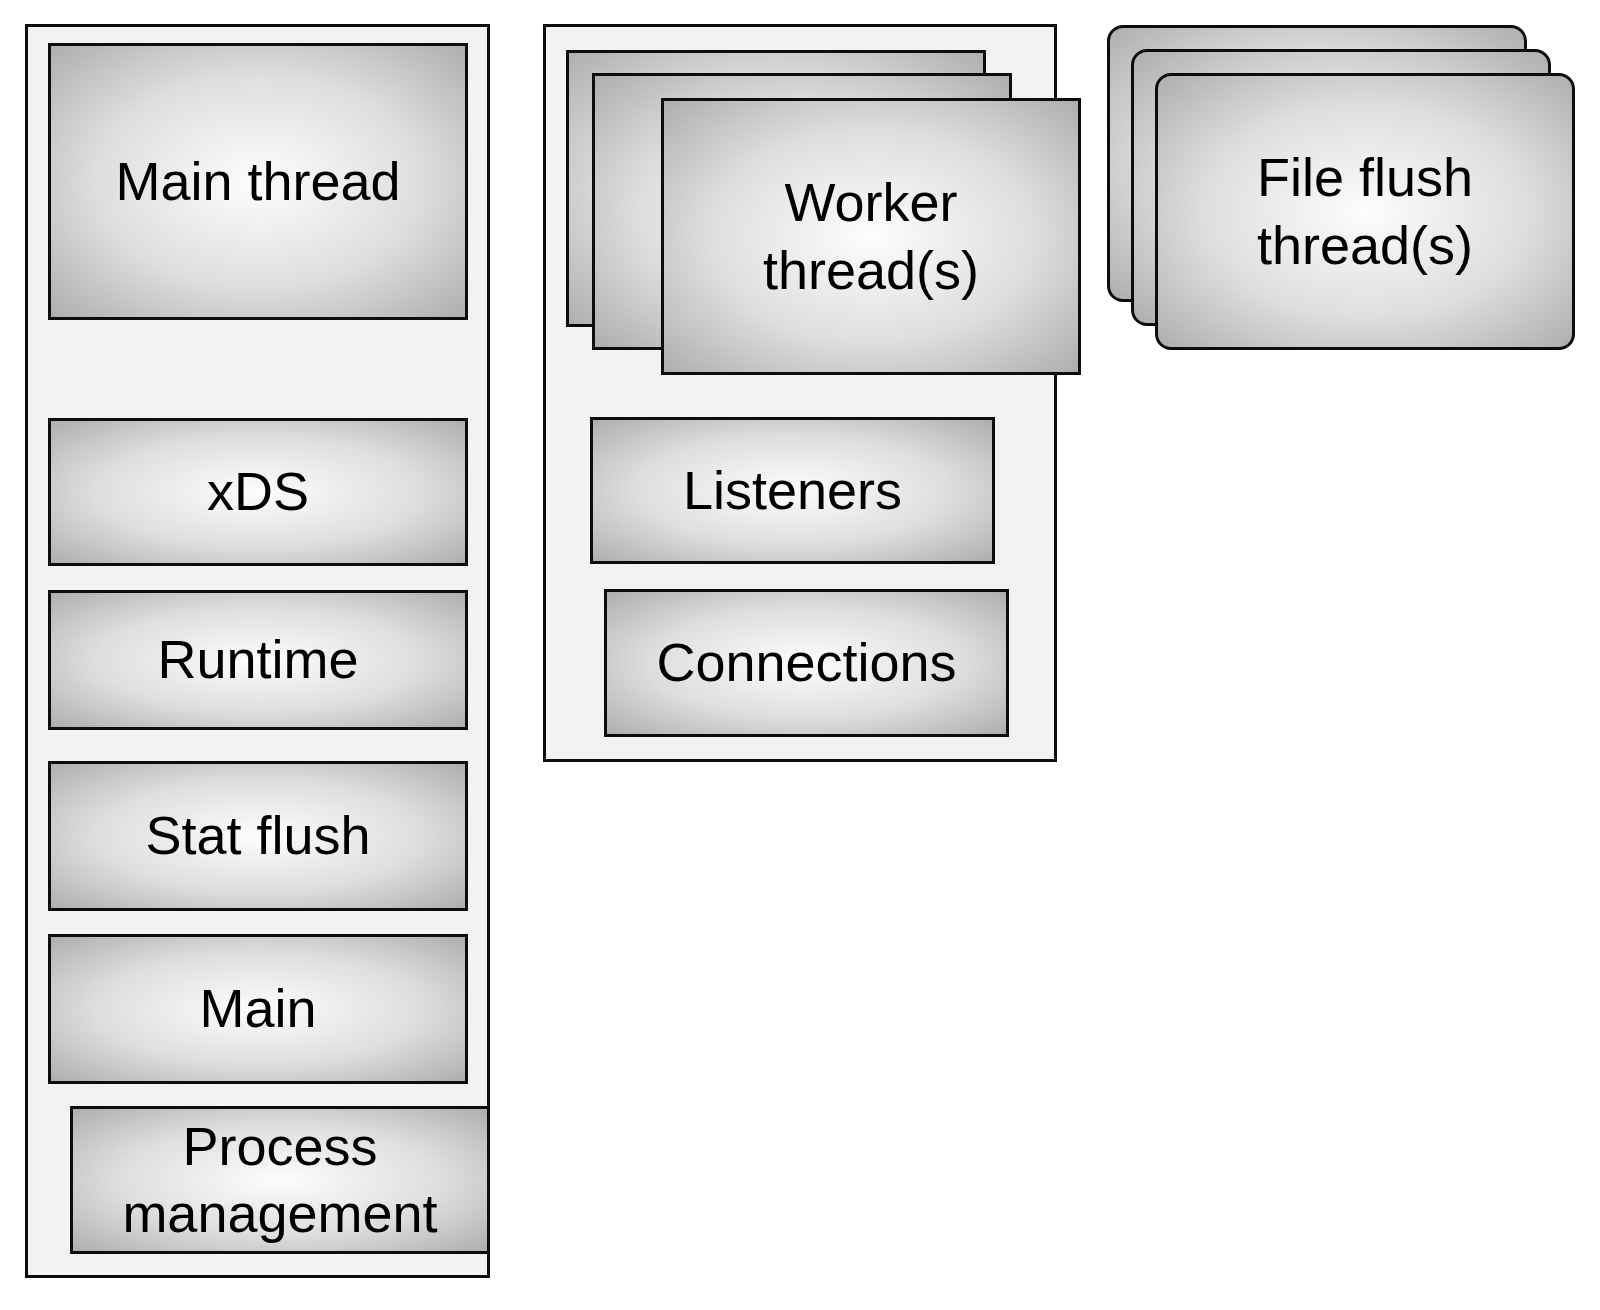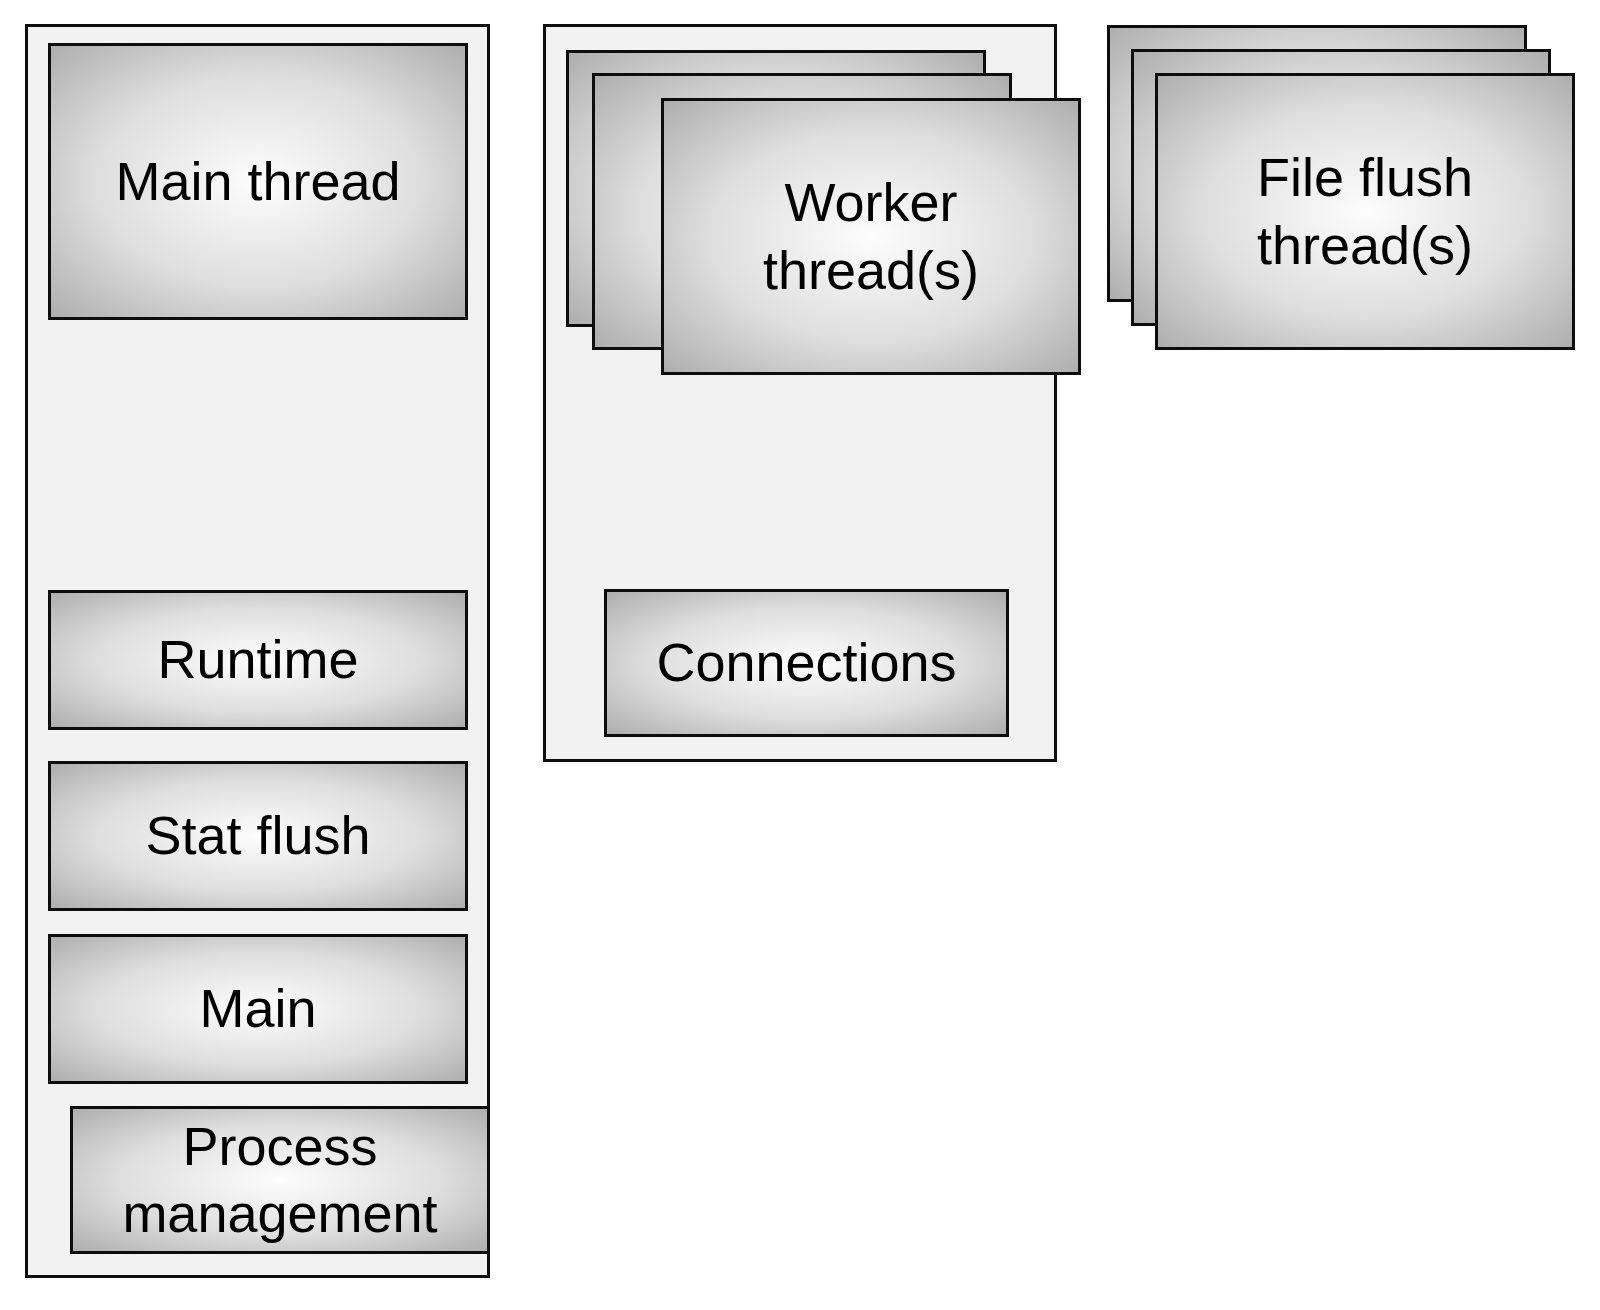--- a/index.html
+++ b/index.html
@@ -52,33 +52,36 @@
   
   .worker-col { left: 543px; top: 24px; width: 514px; height: 738px; }
   .worker-col .layer { width: 420px; height: 277px; }
   .worker-col .layer.back  { left: 20px; top: 23px; }
   .worker-col .layer.mid   { left: 46px; top: 46px; }
   .worker-col .layer.front { left: 71px; top: 71px; margin-left: 44px; }
   .box-listeners   { left: 44px; top: 390px; width: 405px; height: 147px; }
   .box-connections { left: 44px; top: 562px; width: 405px; height: 148px; margin-left: 14px; }
 
   
-  .file-flush-layer { width: 420px; height: 277px; }
+  .file-flush-layer { width: 420px; height: 277px; border-radius: 16px; }
   .file-flush-layer.back  { left: 1107px; top: 25px; }
   .file-flush-layer.mid   { left: 1131px; top: 49px; }
   .file-flush-layer.front { left: 1155px; top: 73px; }
 </style>
 </head>
 <body>
 
 <div class="page">
 
   <div class="container main-col">
     <div class="gbox box-main-thread">
       <span class="lbl">Main thread</span>
+    </div>
+    <div class="gbox box-xds">
+      <span class="lbl">xDS</span>
     </div>
     <div class="gbox box-runtime">
       <span class="lbl">Runtime</span>
     </div>
     <div class="gbox box-stat-flush">
       <span class="lbl">Stat flush</span>
     </div>
     <div class="gbox box-admin">
       <span class="lbl">Main</span>
     </div>
@@ -88,20 +91,23 @@
   </div>
 
   <div class="container worker-col">
     <div>
       <div class="gbox layer back"></div>
       <div class="gbox layer mid"></div>
       <div class="gbox layer front">
         <span class="lbl">Worker thread(s)</span>
       </div>
     </div>
+    <div class="gbox box-listeners">
+      <span class="lbl">Listeners</span>
+    </div>
     <div class="gbox box-connections">
       <span class="lbl">Connections</span>
     </div>
   </div>
 
   <div>
     <div class="gbox file-flush-layer back"></div>
     <div class="gbox file-flush-layer mid"></div>
     <div class="gbox file-flush-layer front">
       <span class="lbl">File flush thread(s)</span>

